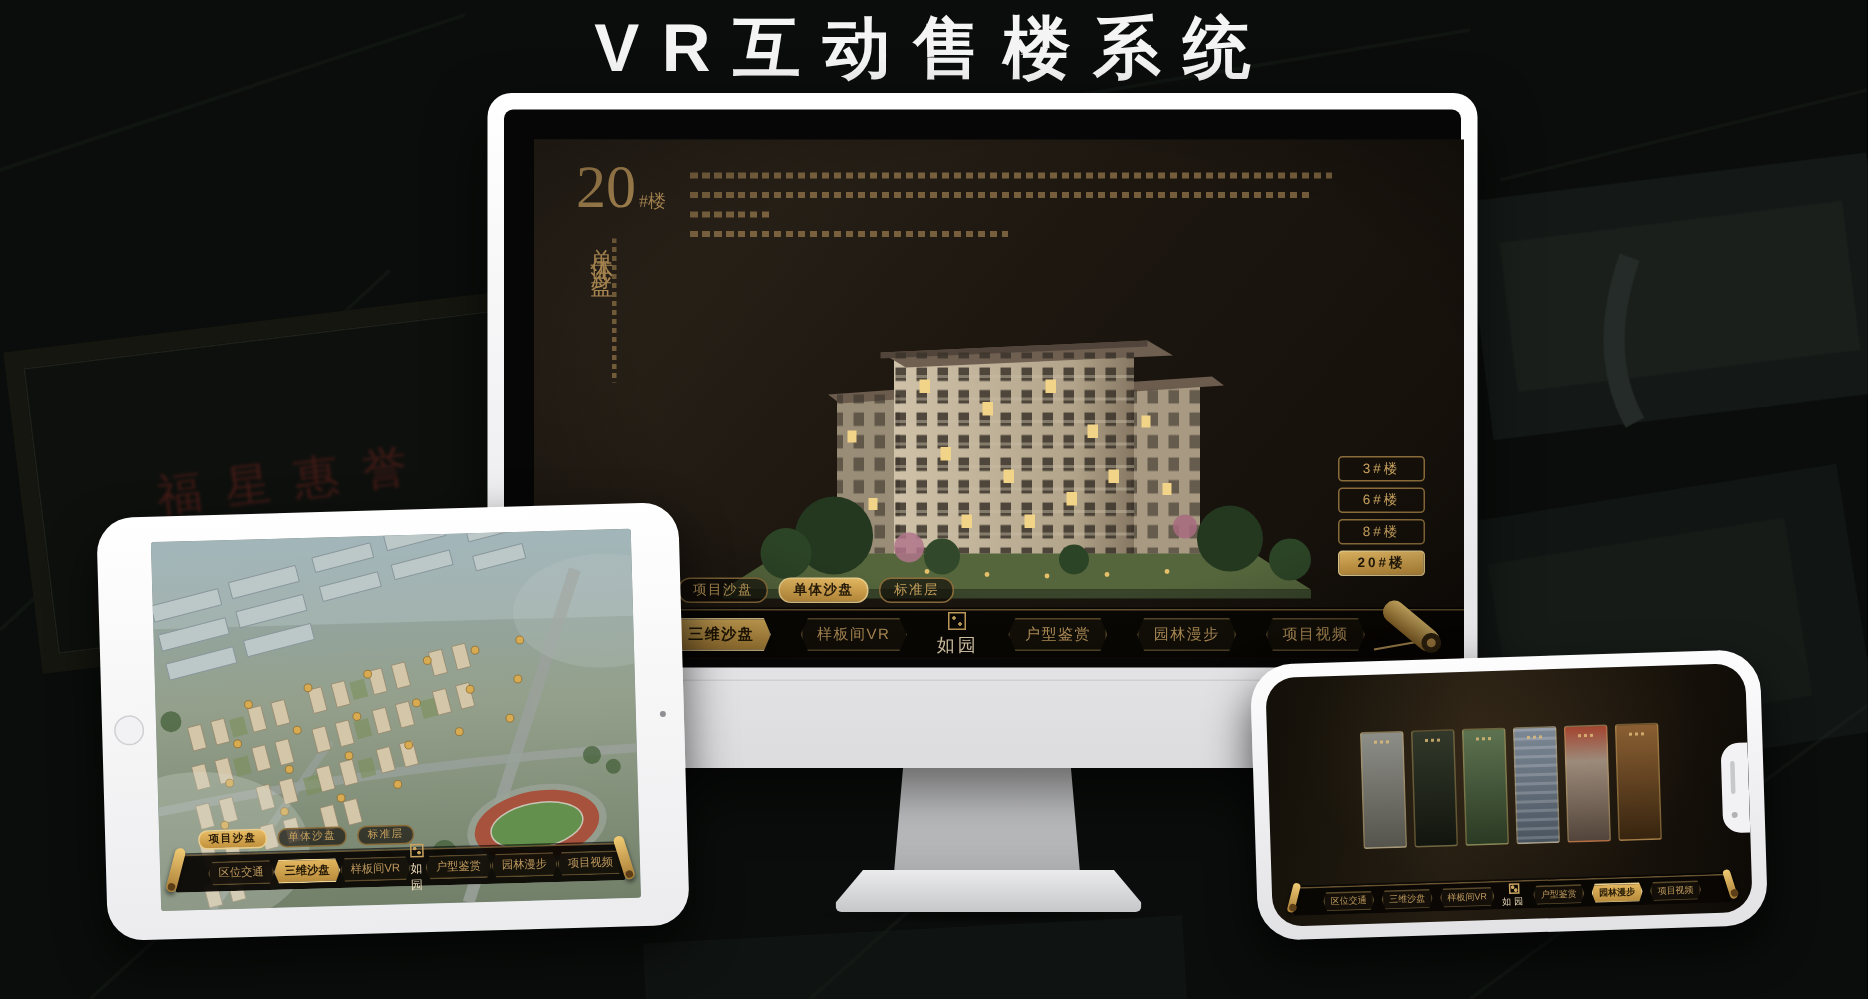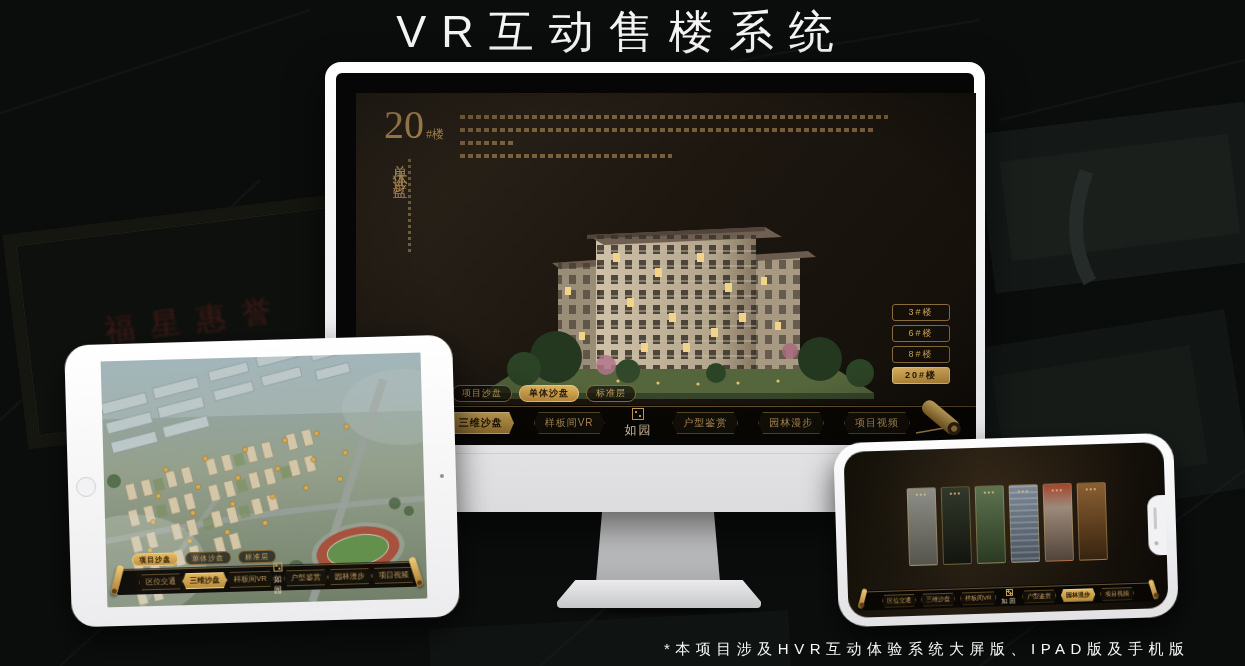--- a/index.html
+++ b/index.html
@@ -7,21 +7,21 @@
          font-family:"Liberation Sans",sans-serif;}
   
   .bg-svg{position:absolute;left:0;top:0;}
   .bg-plaque{position:absolute;left:14px;top:212px;width:340px;height:192px;
     transform:rotate(-7deg);background:#0e100d;border:12px solid #15160f;
     box-shadow:inset 0 0 0 1px #1f211b;display:flex;align-items:center;justify-content:center;}
   .bg-plaque .ptxt{font-family:"Liberation Serif",serif;font-size:30px;letter-spacing:16px;
     color:rgba(158,45,38,.34);filter:blur(1.1px);}
   
   .main-title{position:absolute;left:0;top:2px;width:100%;text-align:center;
-    color:#f4f4f4;font-size:45px;font-weight:400;letter-spacing:15px;}
+    color:#f4f4f4;font-size:45px;font-weight:700;letter-spacing:15px;}
   .footnote{position:absolute;left:664px;top:640px;color:#f6f6f6;font-size:15px;
     letter-spacing:5.5px;white-space:nowrap;}
   
   .monitor{position:absolute;left:325px;top:62px;width:660px;height:450px;border-radius:16px;
     background:linear-gradient(180deg,#ffffff,#f0f0f2 55%,#dcdcde);
     box-shadow:0 16px 38px rgba(0,0,0,.6);}
   .monitor-bezel{position:absolute;left:11px;top:11px;width:638px;height:372px;
     background:#060606;border-radius:6px;}
   .chin-line{position:absolute;left:0;right:0;top:391px;height:1px;background:#cfcfd2;}
   .mon-neck{position:absolute;left:596px;top:510px;width:124px;height:72px;
@@ -453,14 +453,13 @@
         <div class="nav-emblem">项目视频</div>
         <div class="rod" style="right:-2px;top:-4px;transform:rotate(-16deg);"></div>
       </div>
       <div class="notch">
         <div class="slit"></div>
         <div class="cam"></div>
       </div>
     </div>
   </div>
 
-  <div class="footnote">*本项目涉及HVR互动体验系统大屏版、IPAD版及手机版</div>
 </div>
 
 </body></html>

